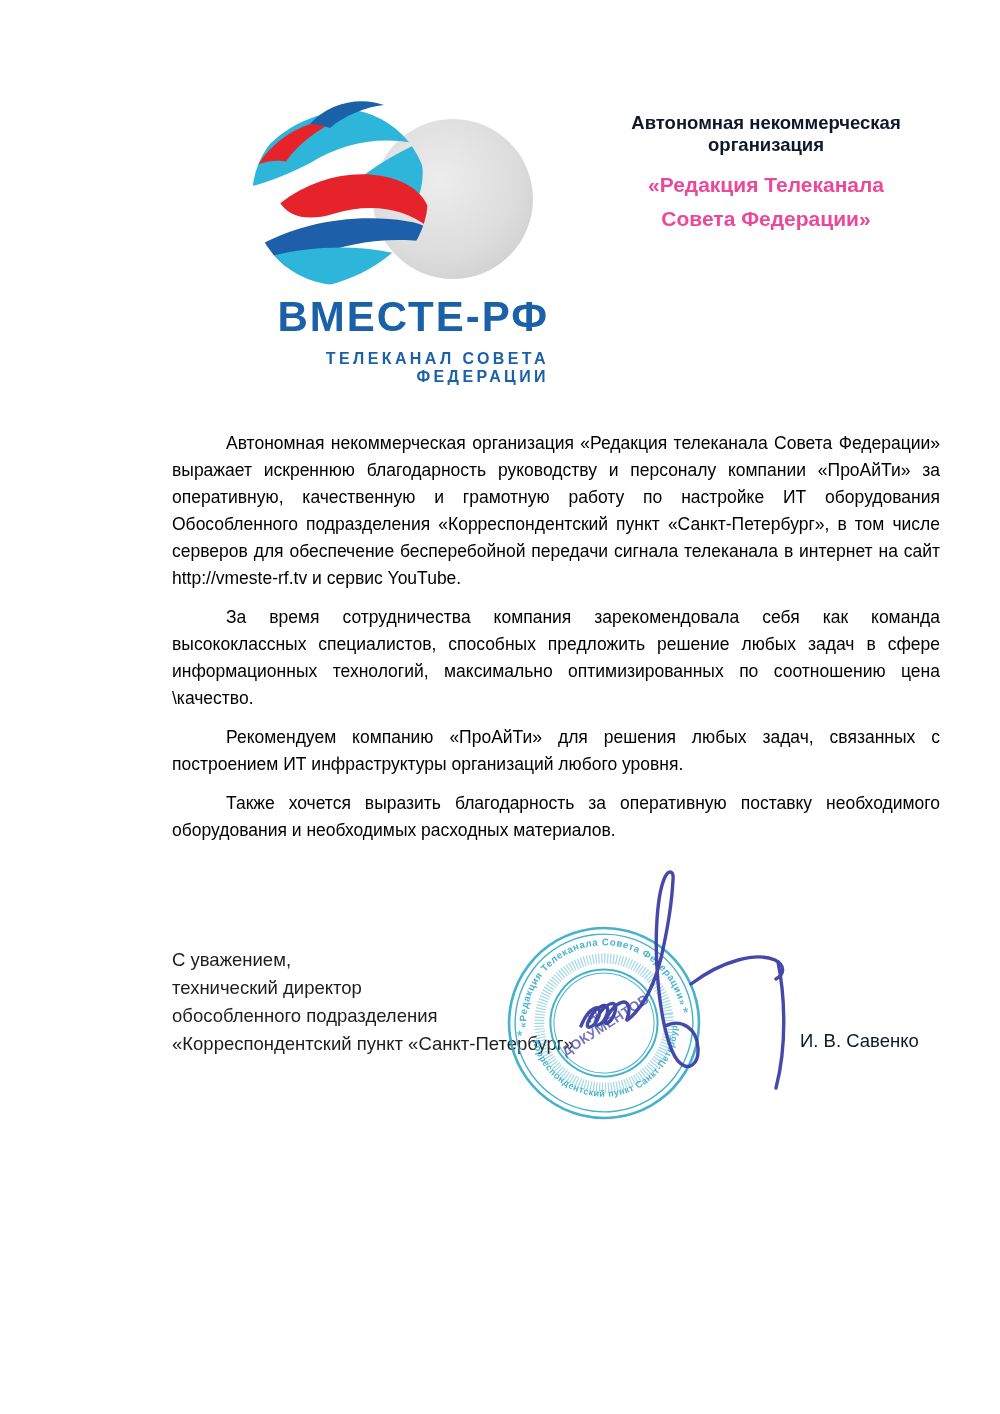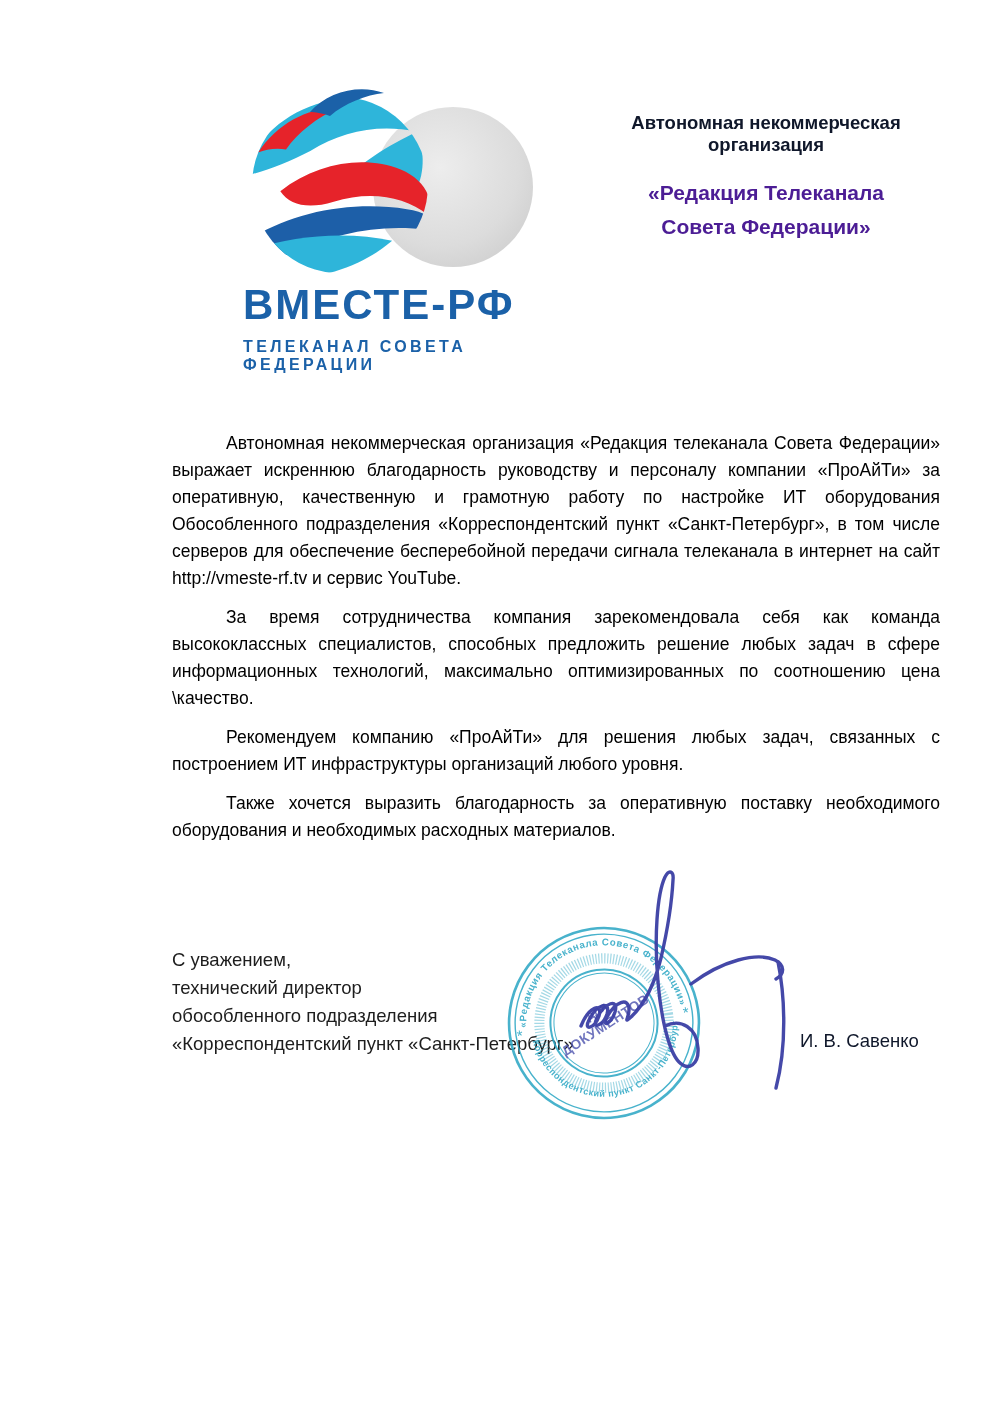--- a/index.html
+++ b/index.html
@@ -2,33 +2,33 @@
 <html><head>
 <meta charset="utf-8">
 <style>
   * { margin:0; padding:0; box-sizing:border-box; }
   body { background:#808080; font-family:"Liberation Sans","DejaVu Sans",sans-serif; }
   .page {
     position:relative; width:1000px; height:1414px; margin:0 auto;
     background:#ffffff; overflow:hidden; color:#1d1d1d;
   }
   
-  .logo-wrap { position:absolute; left:243px; top:88px; width:306px; text-align:left; }
+  .logo-wrap { position:absolute; left:243px; top:100px; width:306px; text-align:right; }
   .logo-art { display:block; margin:0 auto; width:288px; height:190px; }
   .logo-wordmark {
     margin-top:4px; font-size:42px; font-weight:700; letter-spacing:2px;
     color:#1b61a8; line-height:1.1;
   }
   .logo-tagline {
     margin-top:10px; font-size:16px; font-weight:700; letter-spacing:3.4px;
     color:#1b61a8;
   }
   .org-block { position:absolute; left:578px; top:112px; width:376px; text-align:center; }
   .org-type  { font-size:18.5px; font-weight:600; color:#0f172a; }
-  .org-name  { margin-top:20px; font-size:21px; font-weight:700; color:#4c1d95;
+  .org-name  { margin-top:12px; font-size:21px; font-weight:700; color:#ec4899;
                line-height:1.6; white-space:pre-line; }
   .org-details { margin-top:24px; font-size:16.5px; color:#9e9e9e;
                line-height:1.5; white-space:pre-line; }
   
   .letter-body { position:absolute; left:172px; top:430px; width:768px; }
   .letter-title { text-align:center; font-size:19px; font-weight:600; color:#1f1f1f;
                   margin-bottom:20px; }
   .letter-body p {
     font-size:17.5px; line-height:27px; text-align:justify; text-indent:54px;
     margin-bottom:12px; color:#000000;

